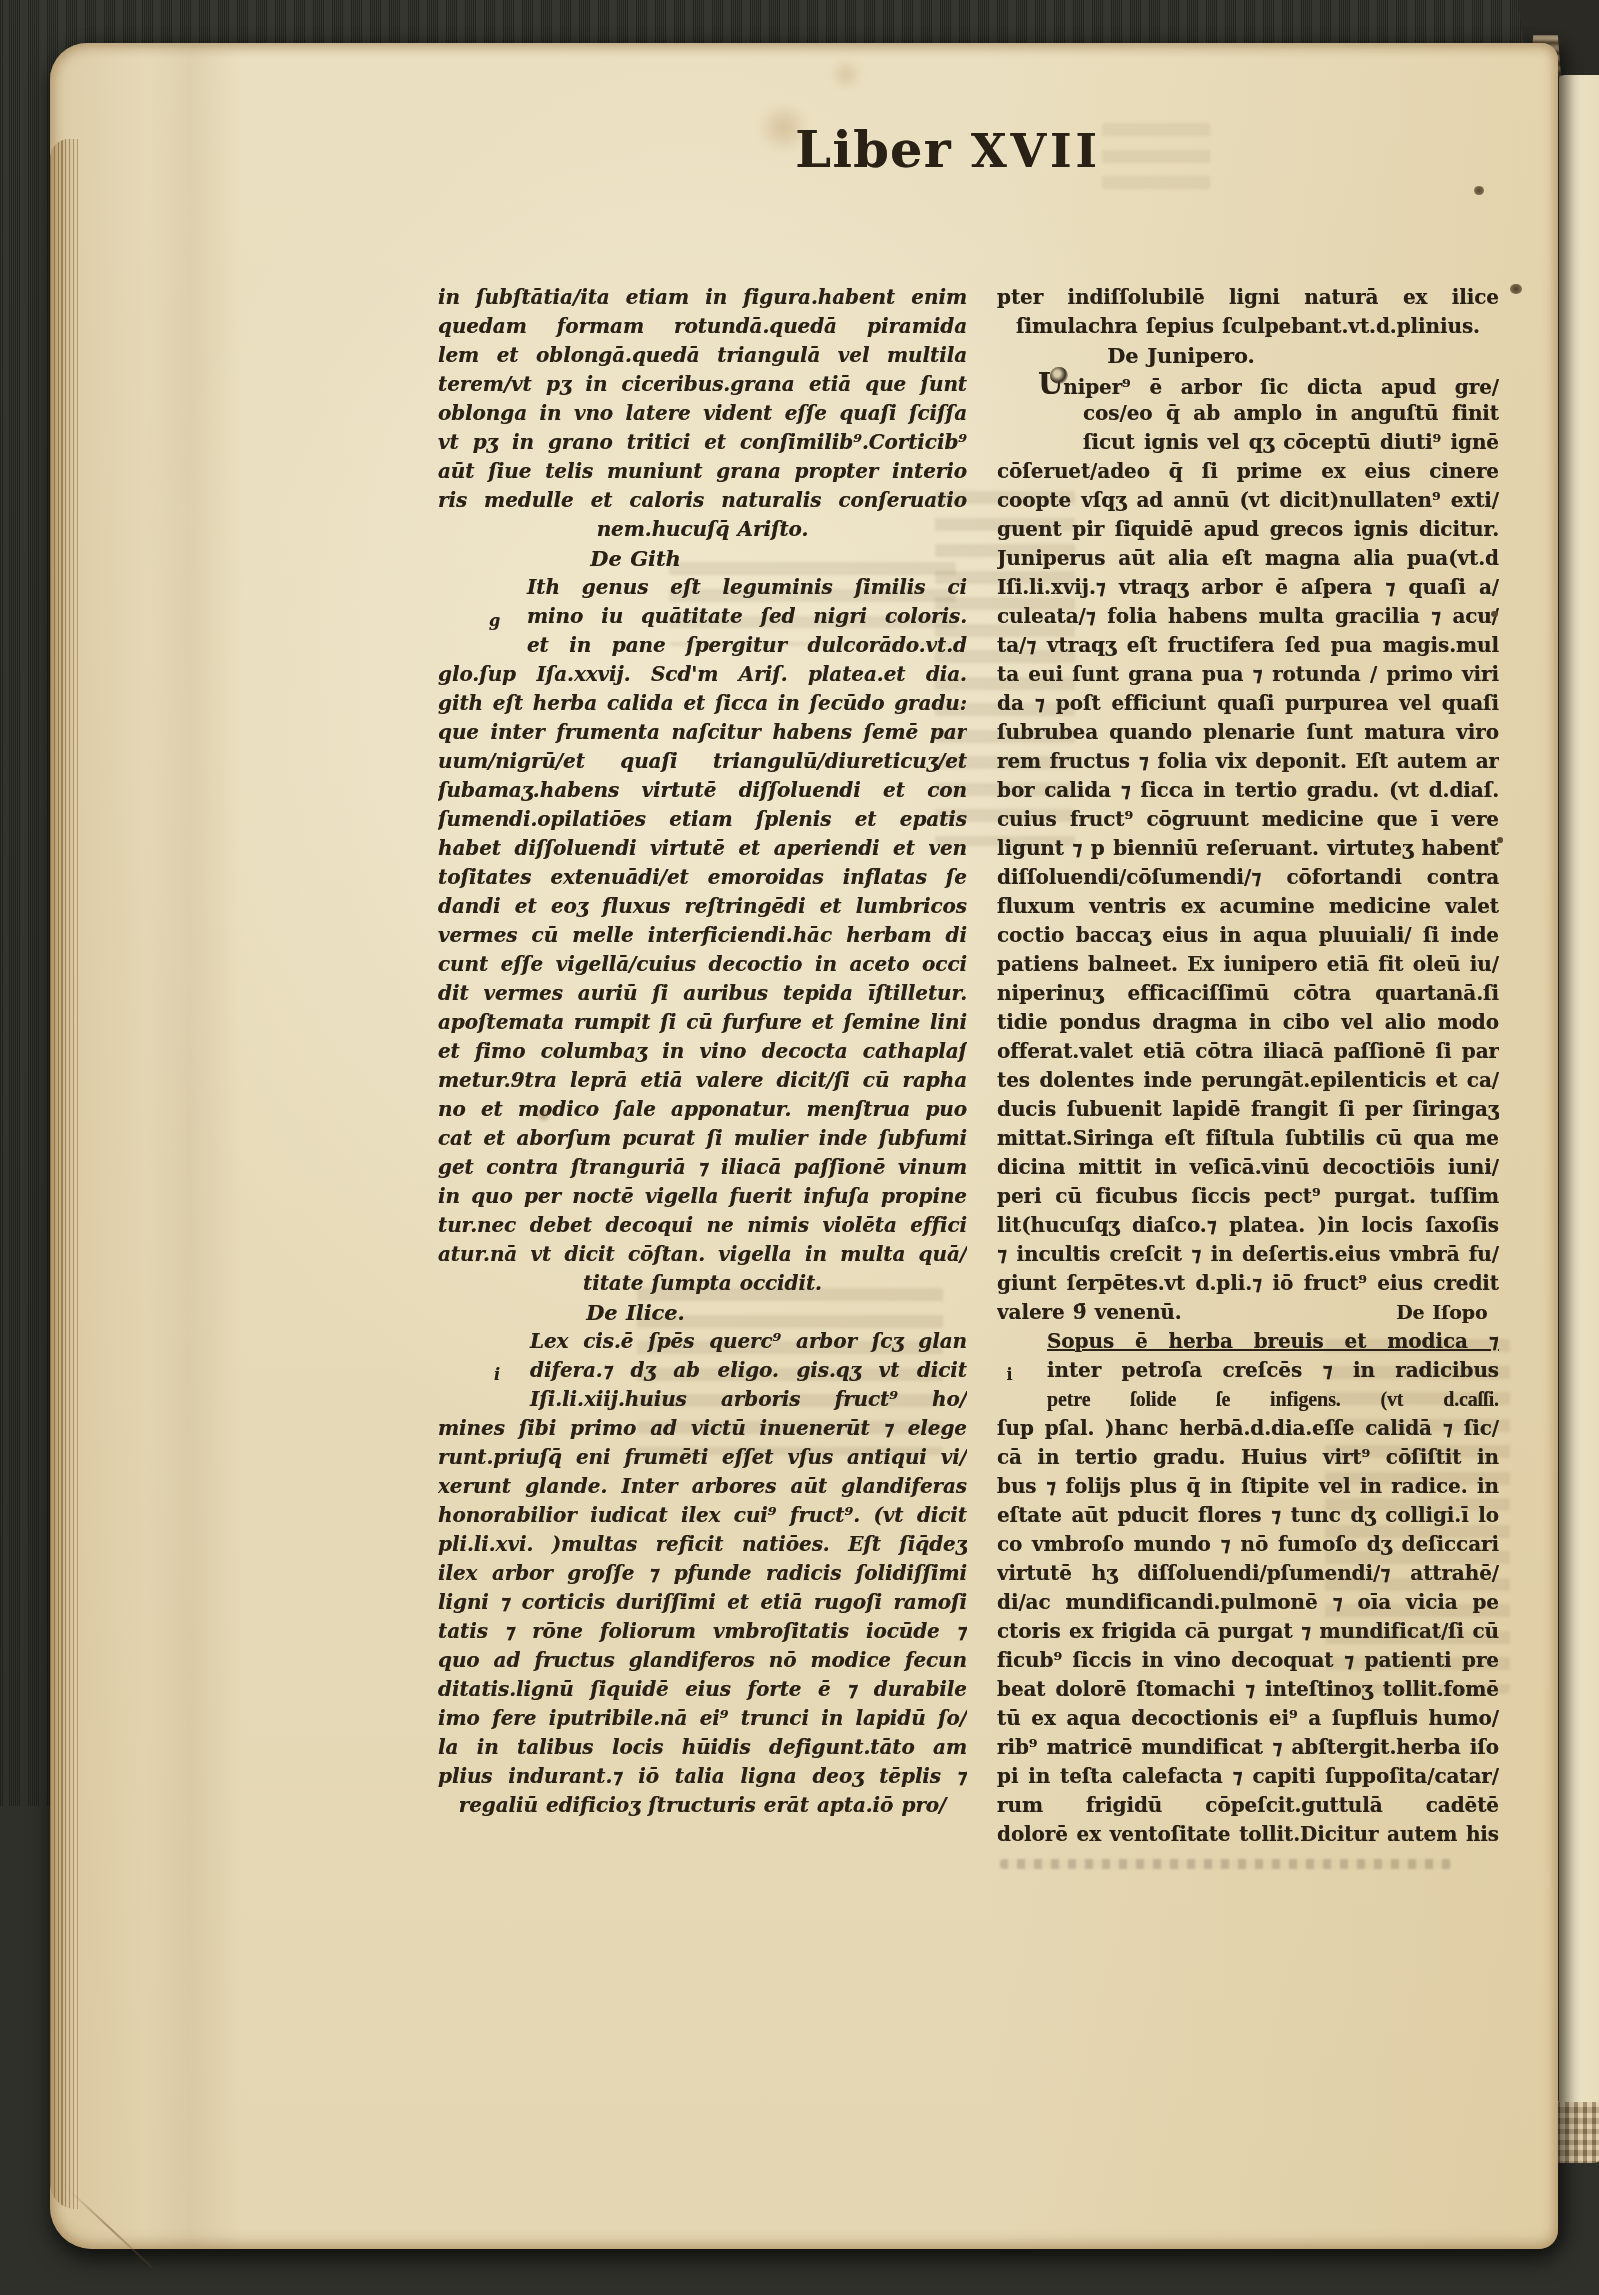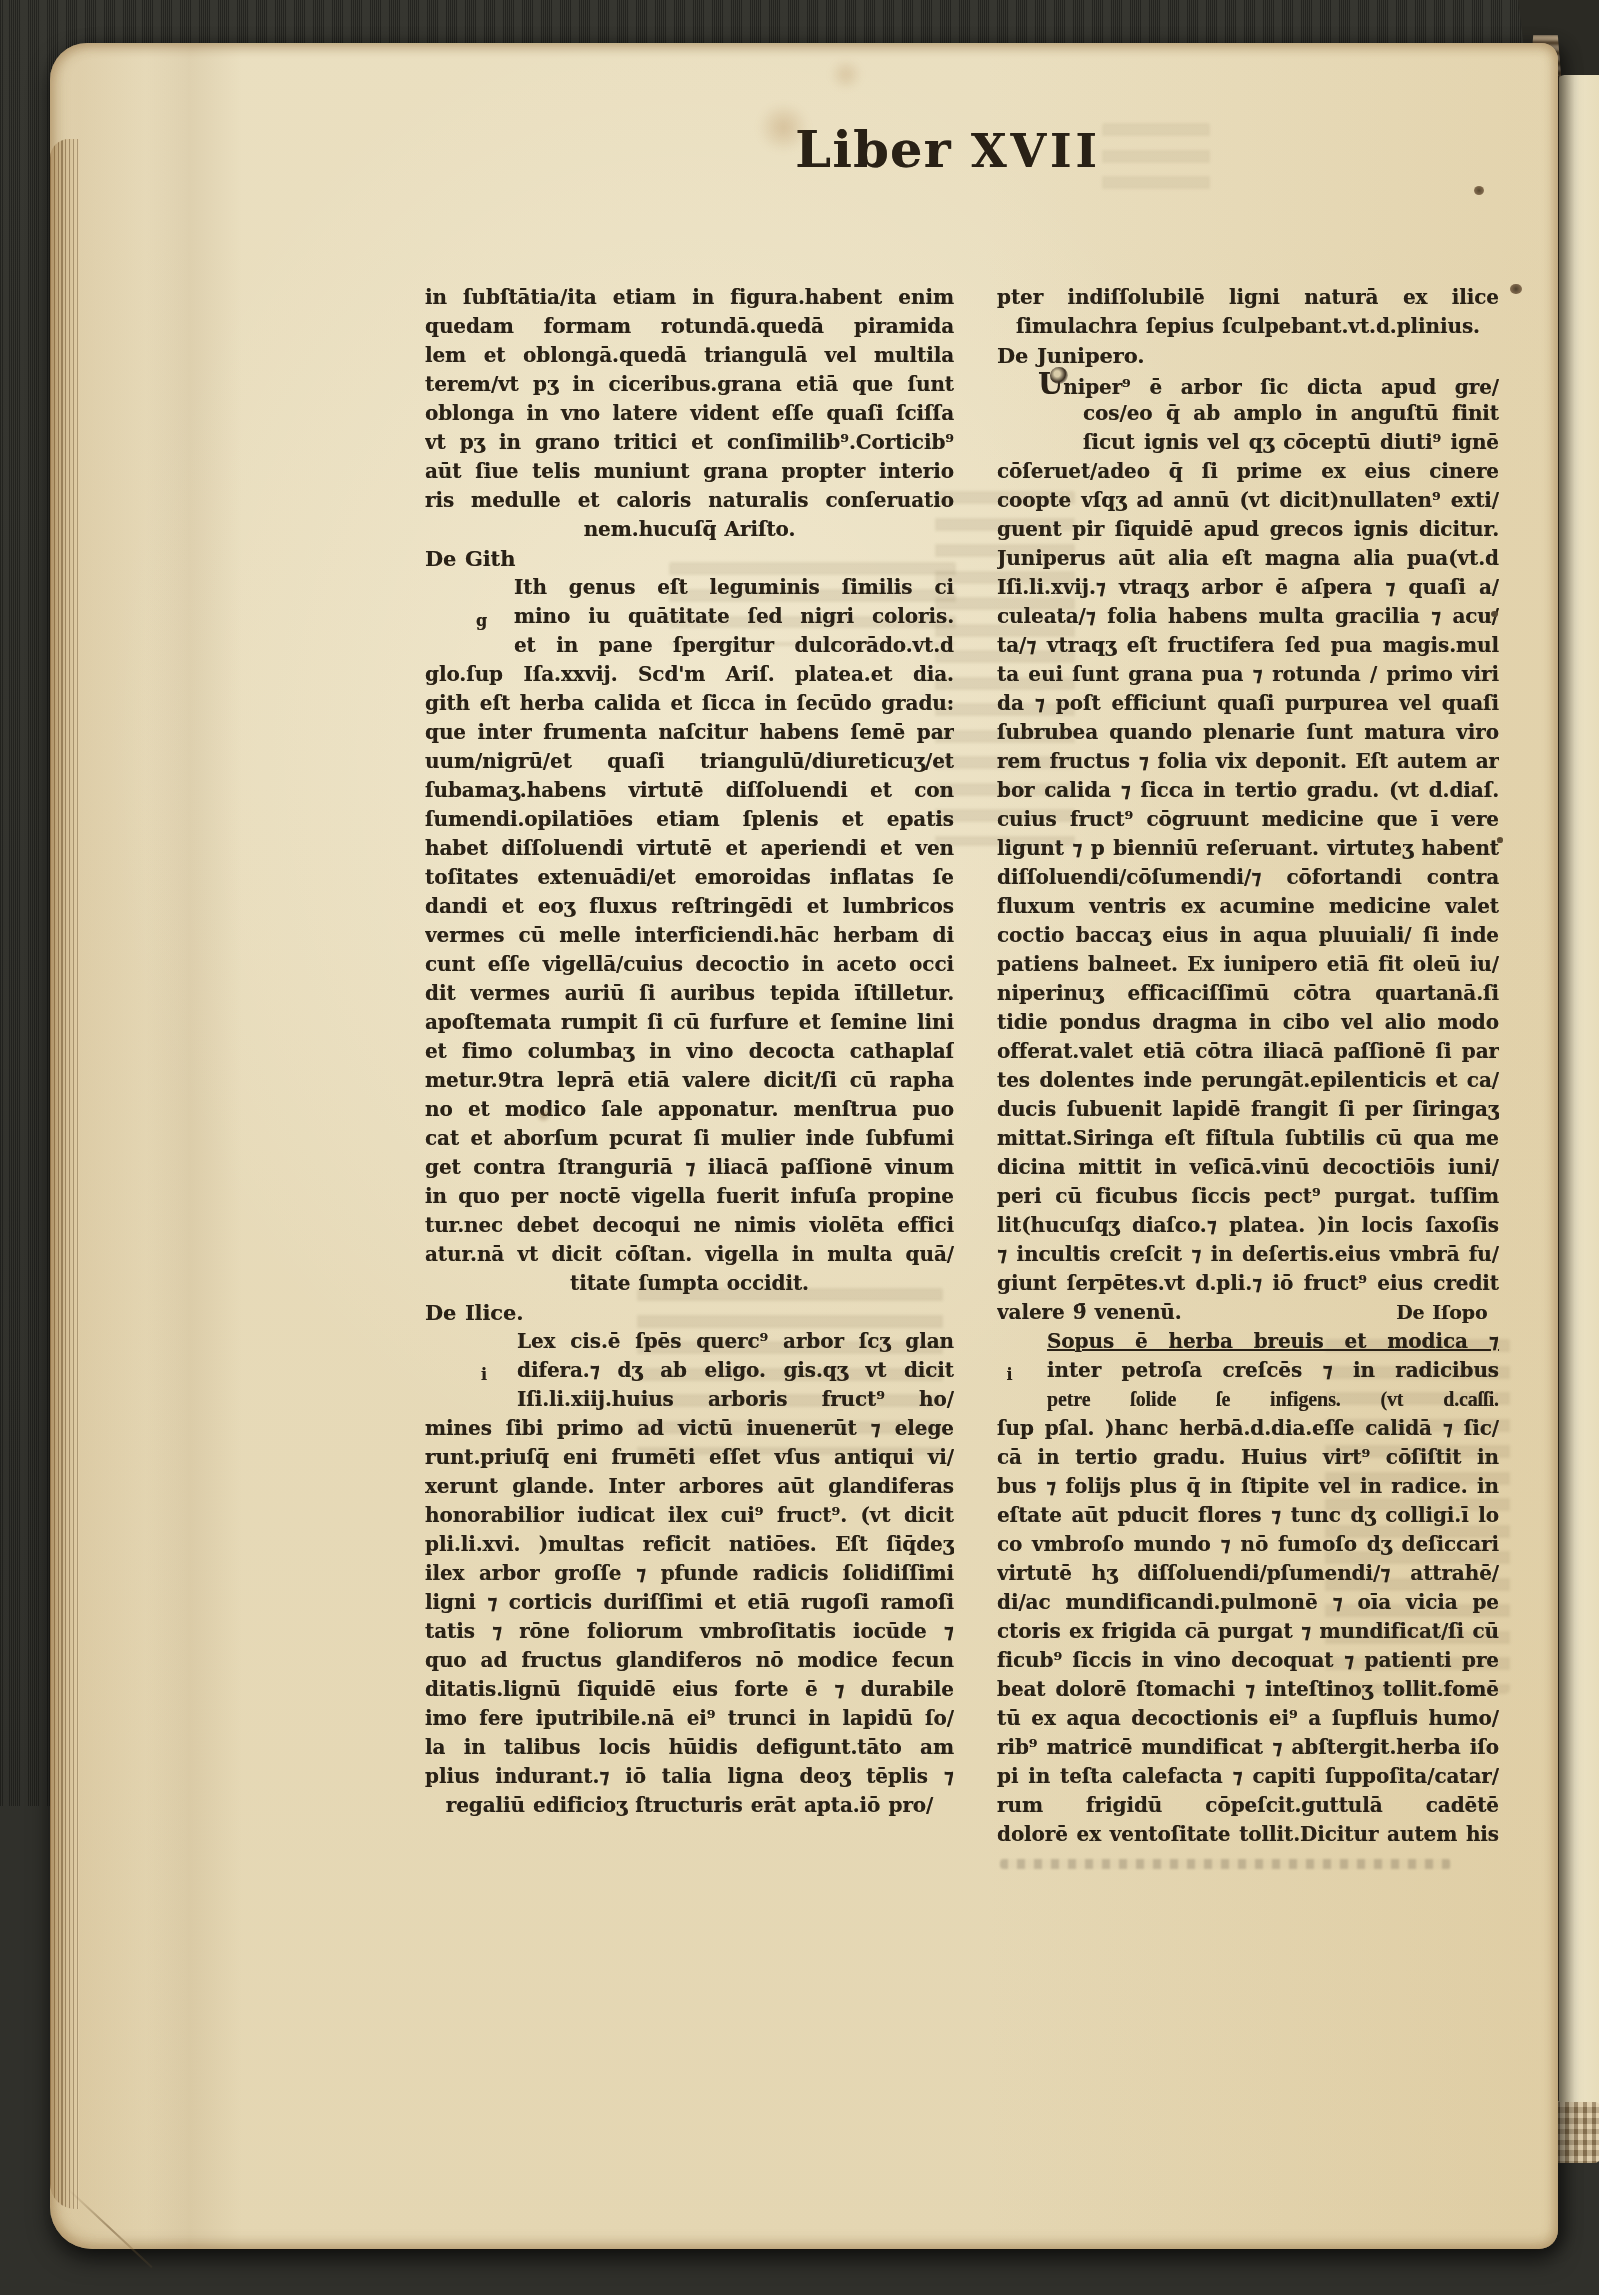--- a/index.html
+++ b/index.html
@@ -67,26 +67,26 @@
     transform:rotate(43deg);transform-origin:left center;border-radius:1.3px;}
   
   .running-title{position:absolute;left:643px;top:76px;width:510px;height:70px;
     text-align:center;color:var(--ink);font-weight:bold;font-size:51px;
     letter-spacing:1.3px; text-shadow:0 0 0.6px rgba(41,33,22,.65);}
   .running-title .numeral{font-size:46px;letter-spacing:3.8px;}
   
   .col{position:absolute;top:240px;color:var(--ink);font-weight:bold;
     font-size:20px;letter-spacing:-0.1px;word-spacing:1.3px;
     text-shadow:0 0 0.6px rgba(41,33,22,.55);}
-  .colL{left:375px;width:529px;}
+  .colL{left:388px;width:529px;font-style:italic;}
   .colR{left:947px;width:502px;}
   .bl-line{height:var(--lh);line-height:var(--lh);overflow:hidden;text-align:justify;}
   .bl-line:not(.bl-end):not(.bl-split)::after{content:"";display:inline-block;width:100%;height:0;}
   .bl-end{text-align:center;}
-  .bl-head{height:var(--lh);line-height:var(--lh);text-align:left;
+  .bl-head{height:var(--lh);line-height:var(--lh);text-align:center;
     padding-right:134px;font-size:21px;}
   .bl-split{display:flex;justify-content:space-between;text-align:left;}
   .bl-split .head-inline{font-size:19px;padding-right:11.5px;}
   .bigcap{font-size:29px;line-height:var(--lh);}
   .guide{position:absolute;top:3.8px;font-size:16px;font-weight:bold;}
   .bl-ghostline{position:relative;}
   .bl-ghostline::before{content:"";position:absolute;left:2.5px;top:10.2px;width:90%;height:9.6px;
     background:repeating-linear-gradient(90deg, rgba(58,47,34,.38) 0 8.3px, rgba(58,47,34,.04) 8.3px 17px);
     filter:blur(0.8px);border-radius:3.8px;opacity:.55;}
   

